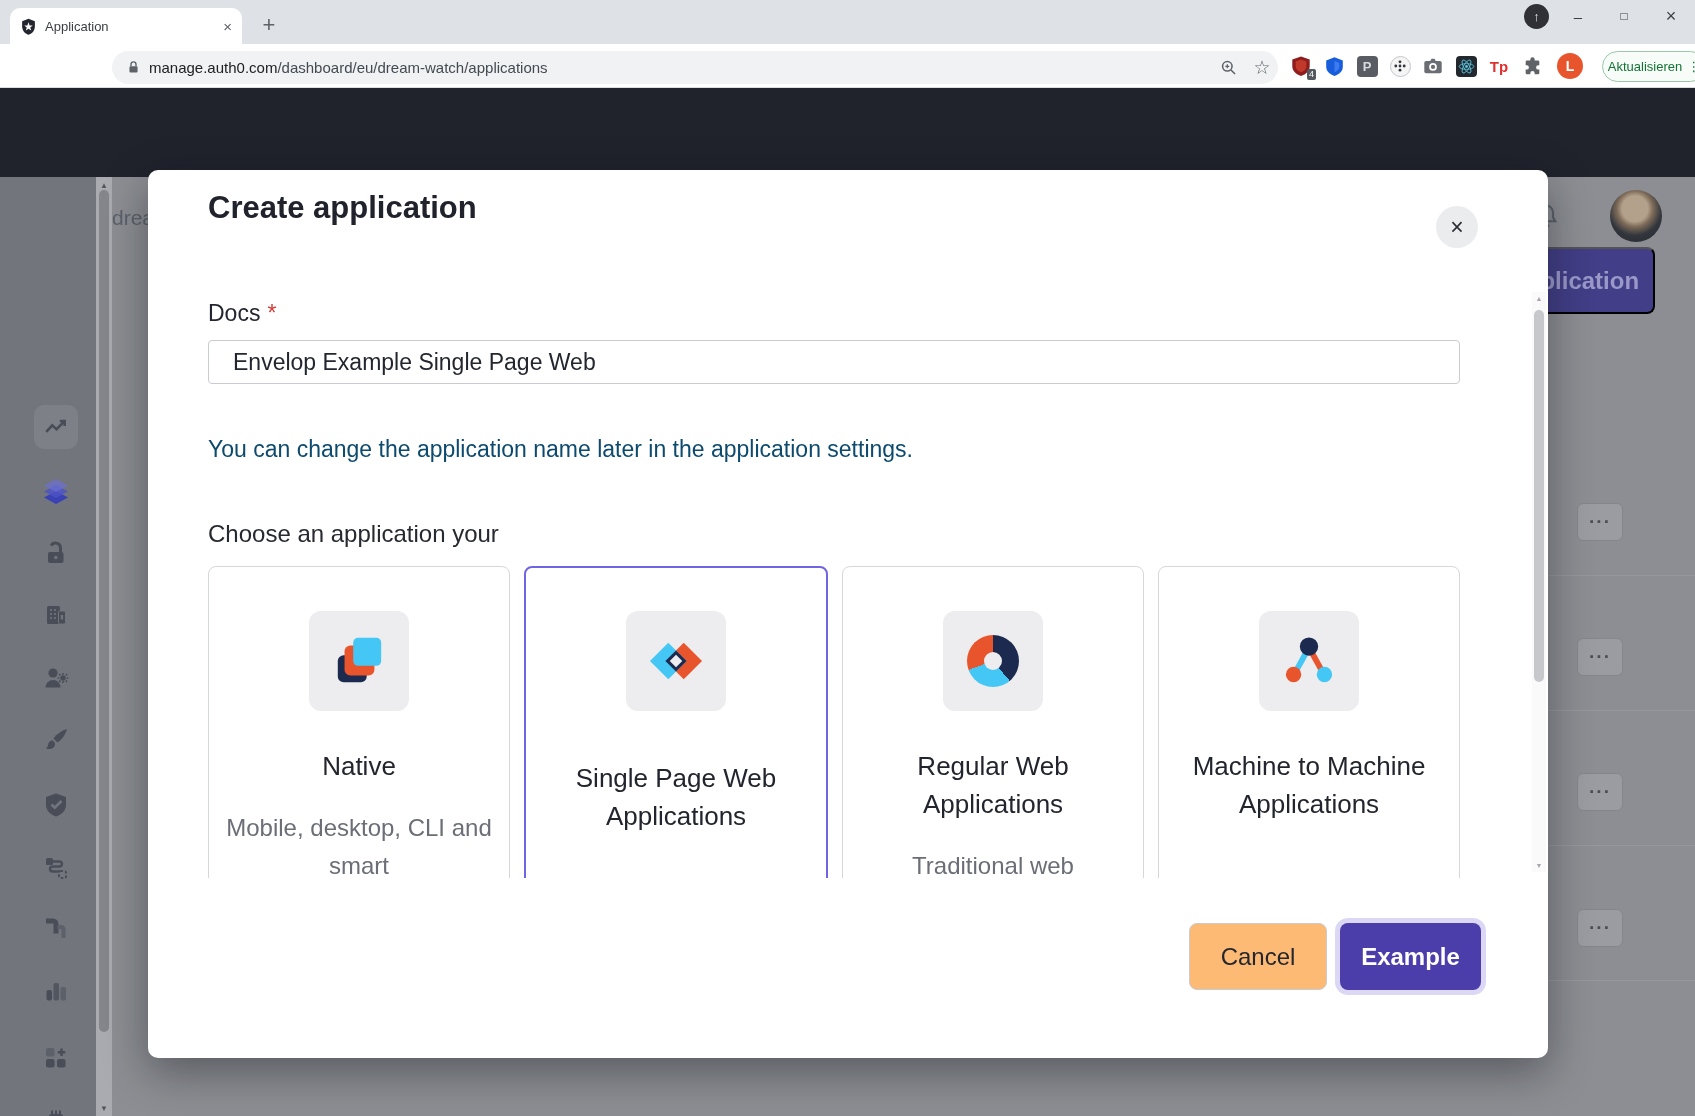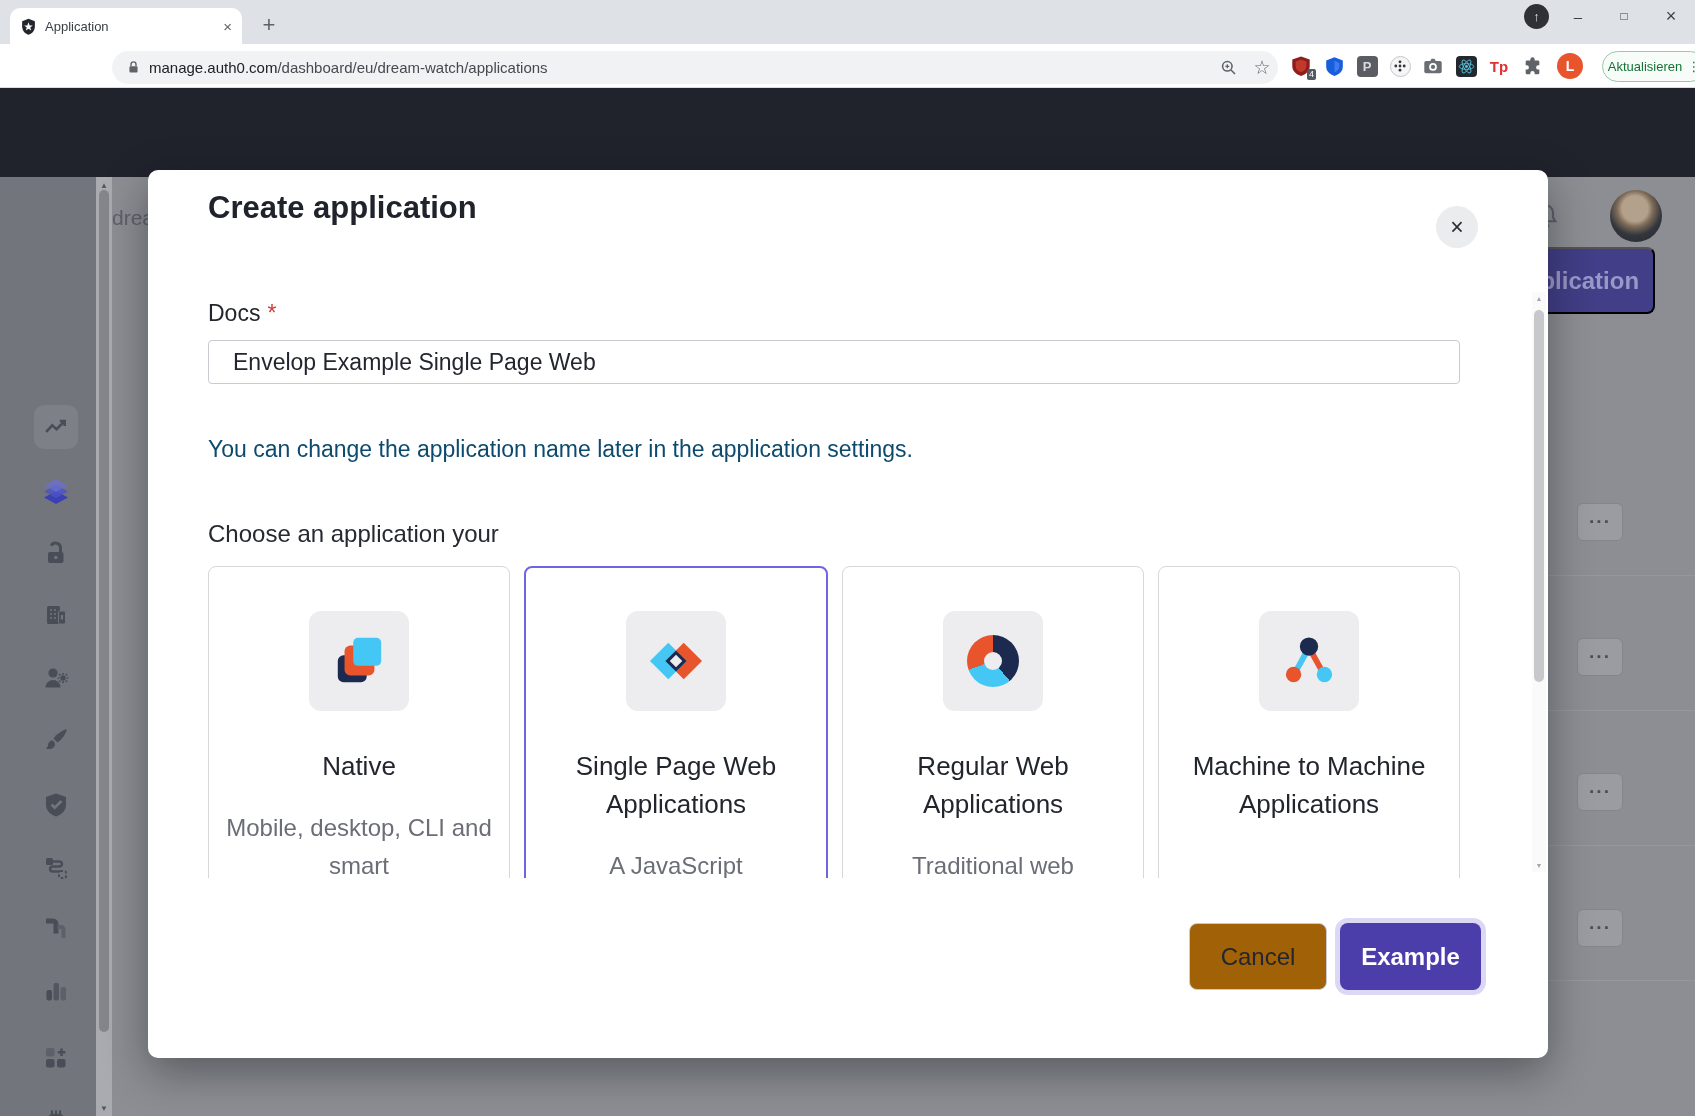--- a/index.html
+++ b/index.html
@@ -79,31 +79,31 @@
   .m-scrollarea { left:0; top:120px; width:1400px; height:588px; overflow:hidden; position:absolute; }
   .name-label { left:60px; top:10px; font-size:23px; color:#23262e; }
   .req { color:#d03c38; margin-left:7px; }
   .name-input { left:60px; top:50px; width:1252px; height:44px; border:1px solid #c9cbd1; border-radius:4px;
                 font-size:23px; color:#23262e; padding:0 24px; font-family:"Liberation Sans",sans-serif; background:#fff; }
   .name-help { left:60px; top:146px; font-size:23px; color:#0c4a6e; }
   .choose-label { left:60px; top:230px; font-size:24px; color:#26292f; }
   .cards { left:60px; top:276px; width:1252px; display:flex; gap:14px; height:420px; }
   .card { flex:1; border:1px solid #d6d7db; border-radius:8px; background:#fff;
           display:flex; flex-direction:column; align-items:center; padding-top:44px; }
-  .card.selected { border:2px solid #6f65e4; padding-top:43px; }
+  .card.selected { border:2px solid #6f65e4; padding-top:43px;gap:12px; }
   .tile { width:100px; height:100px; background:#ededef; border-radius:12px; }
   .card-title { margin-top:36px; font-size:26px; line-height:38px; color:#22252d; text-align:center; width:86%; }
   .card-desc { margin-top:24px; font-size:24px; line-height:38px; color:#6b6e76; text-align:center; width:90%; }
   .donut { width:52px; height:52px; border-radius:50%; position:relative;
            background:conic-gradient(#1b2a4e 0deg 140deg, #44c7f4 140deg 250deg, #e8552d 250deg 360deg); }
   .donut::after { content:""; position:absolute; inset:17px; background:#ededef; border-radius:50%; }
   .m-scrollbar { left:1384px; top:122px; width:14px; height:580px; background:#fafafa; }
   .m-scroll-thumb { left:1386px; top:140px; width:10px; height:372px; background:#c7c8cc; border-radius:5px; }
   .m-arrow { width:14px; height:13px; font-size:7px; color:#a4a6ab; }
-  .cancel-btn { left:1041px; top:753px; width:138px; height:67px; background:#a16207; border:1px solid #c9cbd1;
+  .cancel-btn { left:1041px; top:753px; width:138px; height:67px; background:#fdba74; border:1px solid #c9cbd1;
                 border-radius:8px; font-size:24px; color:#23262e; }
   .create-btn { left:1192px; top:753px; width:141px; height:67px; background:#4b3daa; border:none;
                 border-radius:8px; font-size:24px; color:#fff; font-weight:bold;
                 box-shadow:0 0 0 5px #dbd7f5; }
   button { cursor:pointer; font-family:"Liberation Sans",sans-serif; }
 </style>
 </head>
 <body>
 
 <div id="screen">

